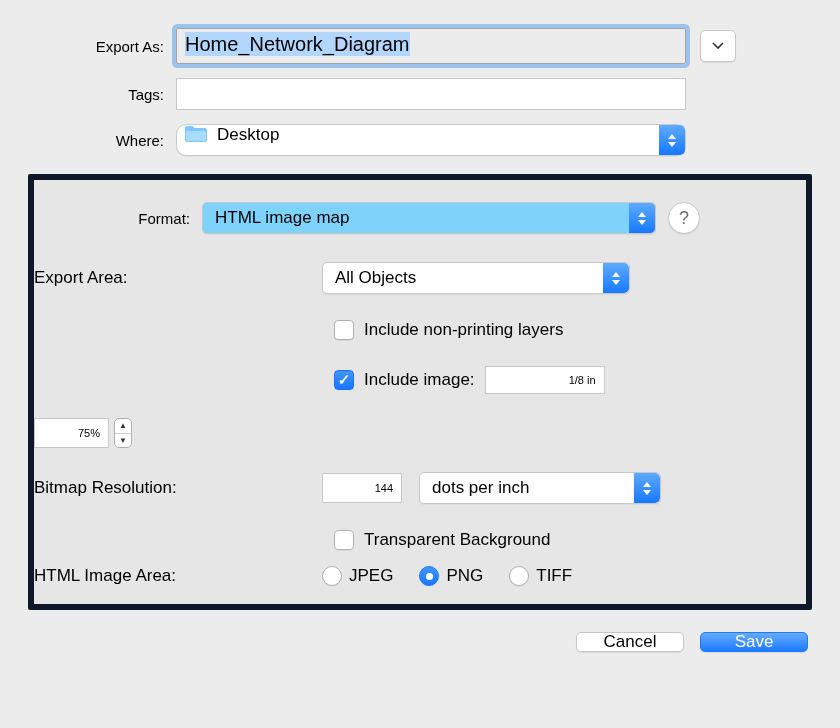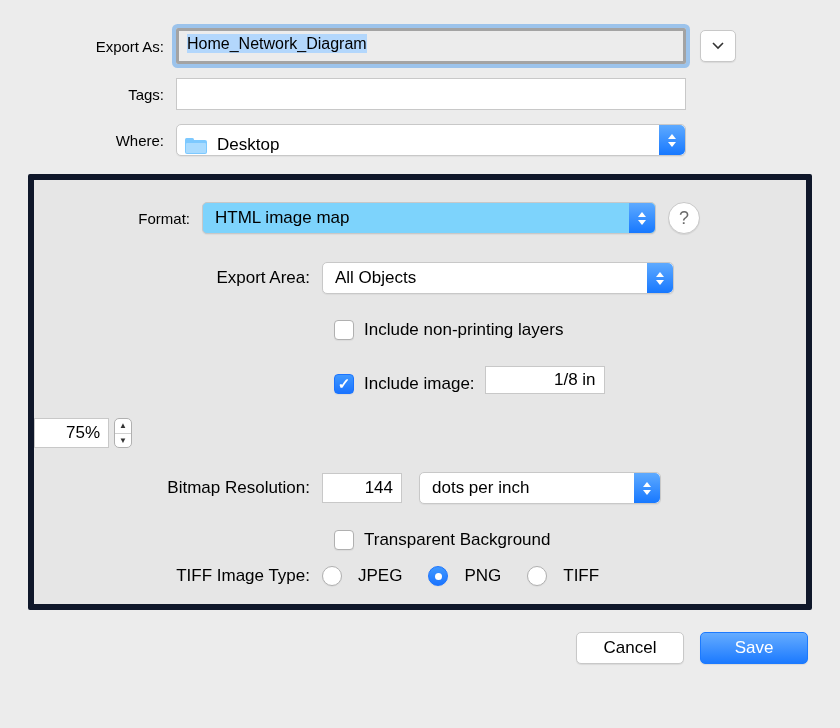--- a/index.html
+++ b/index.html
@@ -19,40 +19,40 @@
       margin-bottom: 14px;
     }
     .label-col {
       width: 148px;
       text-align: right;
       padding-right: 12px;
       font-size: 15px;
     }
     .label-col-inner {
       width: 288px;
-      text-align: right;
+      text-align: left;
       padding-right: 12px;
       font-size: 17px;
     }
     .text-input {
       background: #fff;
       border: 1px solid #c8c8c8;
       border-radius: 0;
       height: 32px;
       padding: 4px 8px;
-      font-size: 17px;
+      font-size: 11px;
     }
     .export-as-input {
       width: 510px;
       height: 36px;
-      border: 3px solid #a3a3a3;
+      border: 1px solid #a3a3a3;
       box-shadow: 0 0 0 4px rgba(122,178,235,0.7);
       border-radius: 2px;
       padding: 4px 8px;
-      font-size: 16px;
+      font-size: 20px;
     }
     .export-as-input span {
       background: #b3d7fc;
       padding: 1px 0;
     }
     .tags-input {
       width: 510px;
       height: 32px;
     }
     .expand-btn {
@@ -65,23 +65,23 @@
       display: flex;
       align-items: center;
       justify-content: center;
       box-shadow: 0 1px 1px rgba(0,0,0,0.08);
     }
     .where-select {
       width: 510px;
       height: 32px;
       background: #fff;
       border: 1px solid #c8c8c8;
-      border-radius: 5px;
-      display: flex;
-      align-items: flex-end;
+      border-radius: 10px;
+      display: flex;
+      align-items: flex-start;
       padding-left: 8px;
       position: relative;
       box-shadow: 0 1px 1px rgba(0,0,0,0.05);
     }
     .folder-icon {
       width: 22px;
       height: 18px;
       margin-right: 10px;
     }
     .select-arrows {
@@ -134,34 +134,34 @@
       border-radius: 50%;
       margin-left: 12px;
       display: flex;
       align-items: center;
       justify-content: center;
       font-size: 18px;
       color: #6a6a6a;
       box-shadow: 0 1px 1px rgba(0,0,0,0.08);
     }
     .export-area-select {
-      width: 352px;
+      width: 308px;
       height: 32px;
       background: #fff;
       border: 1px solid #c8c8c8;
       border-radius: 5px;
       display: flex;
       align-items: center;
       padding-left: 12px;
       position: relative;
       box-shadow: 0 1px 1px rgba(0,0,0,0.05);
     }
     .checkbox-row {
       display: flex;
-      align-items: flex-end;
+      align-items: center;
       margin-left: 300px;
       margin-bottom: 10px;
       margin-top: 26px;
     }
     .cbox {
       width: 20px;
       height: 20px;
       border: 1px solid #b0b0b0;
       border-radius: 4px;
       background: #fff;
@@ -237,21 +237,21 @@
       box-shadow: 0 1px 1px rgba(0,0,0,0.05);
     }
     .radio-row {
       display: flex;
       align-items: center;
       gap: 26px;
     }
     .radio-opt {
       display: flex;
       align-items: center;
-      gap: 16px;
+      gap: 7px;
       justify-content: flex-end;
     }
     .rbtn {
       width: 20px; height: 20px;
       border: 1px solid #b0b0b0;
       border-radius: 50%;
       background: #fff;
       display: flex; align-items: center; justify-content: center;
       box-shadow: 0 1px 1px rgba(0,0,0,0.05);
     }
@@ -266,21 +266,21 @@
       border-radius: 50%;
     }
     .footer {
       display: flex;
       justify-content: flex-end;
       gap: 16px;
       margin-top: 22px;
       padding-right: 4px;
     }
     .btn {
-      height: 32px;
+      height: 20px;
       min-width: 108px;
       border-radius: 5px;
       border: 1px solid #c8c8c8;
       background: #fff;
       font-size: 17px;
       display: flex;
       align-items: center;
       justify-content: center;
       box-shadow: 0 1px 1px rgba(0,0,0,0.08);
     }
@@ -371,21 +371,21 @@
         <div class="select-arrows"></div>
       </div>
     </div>
 
     <div class="checkbox-row" style="margin-bottom:16px;">
       <div class="cbox"></div>
       <span>Transparent Background</span>
     </div>
 
     <div class="row" style="margin-bottom:0;">
-      <div class="label-col-inner">TIFF Image Type:</div>
+      <div class="label-col-inner">HTML Image Area:</div>
       <div class="radio-row">
         <div class="radio-opt">
           <div class="rbtn"></div>
           <span>JPEG</span>
         </div>
         <div class="radio-opt">
           <div class="rbtn checked"></div>
           <span>PNG</span>
         </div>
         <div class="radio-opt">

